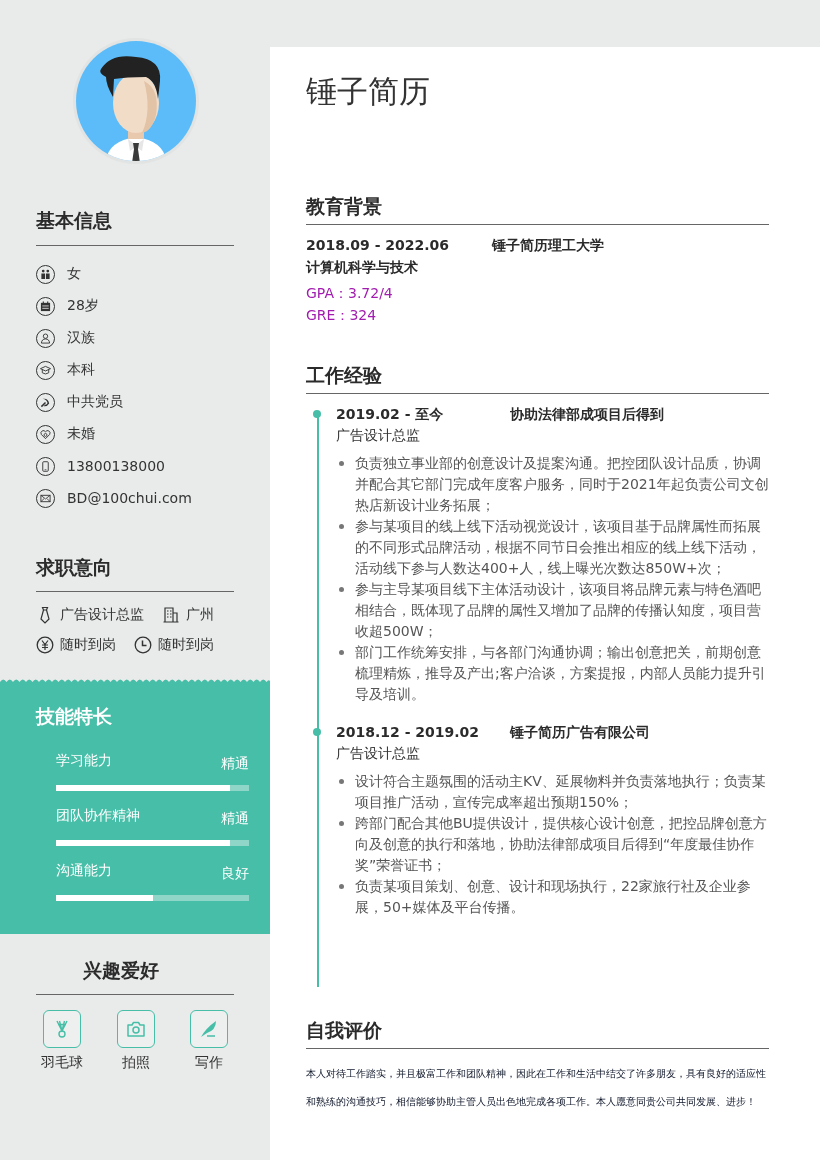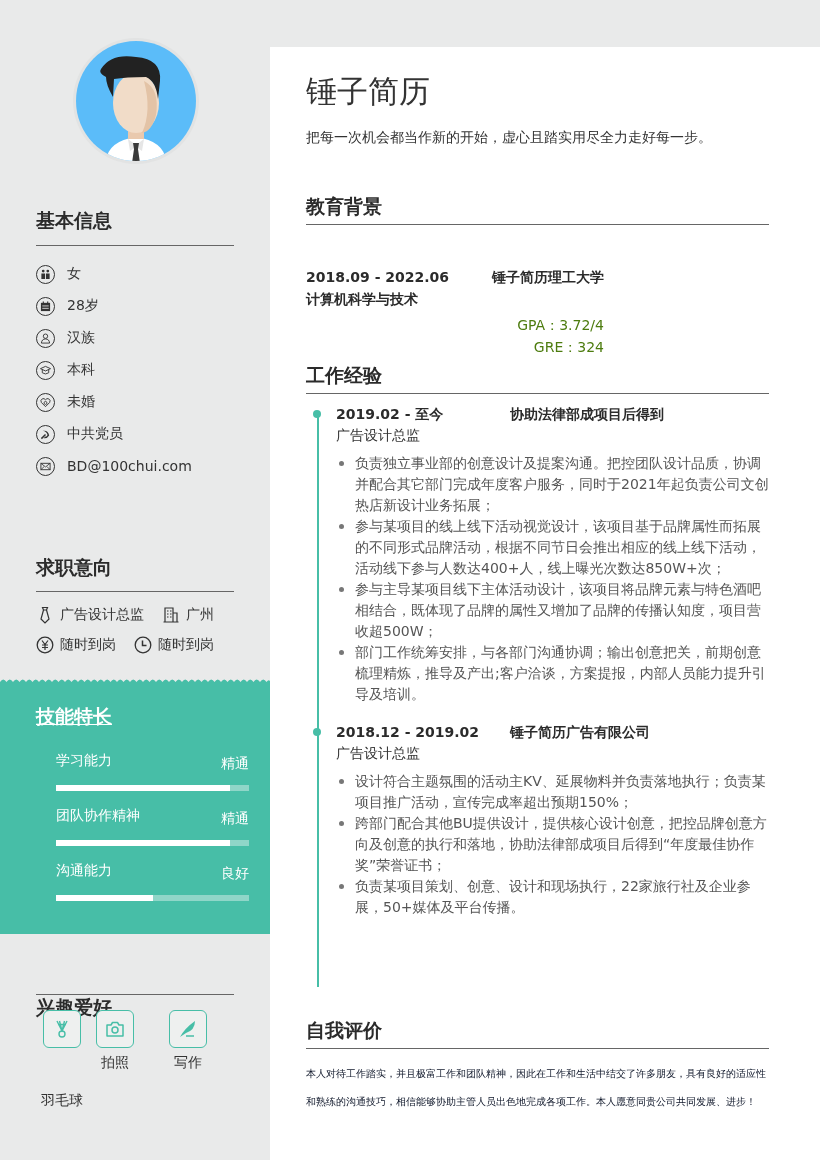--- a/index.html
+++ b/index.html
@@ -33,50 +33,50 @@
   }
   .info-icon svg { width: 11px; height: 11px; }
   .intent-row { position: absolute; left: 36px; display: flex; align-items: center; font-size: 14px; color: #333; }
   .intent-cell { display: flex; align-items: center; }
   .intent-cell svg { width: 18px; height: 18px; margin-right: 6px; }
   
   .skills {
     position: absolute; left: 0; top: 684px; width: 270px; height: 250px; background: #47bea7;
   }
   .wave { position: absolute; left: 0; top: 676px; width: 270px; height: 10px; }
-  .skills-title { position: absolute; left: 36px; top: 20px; font-size: 19px; font-weight: bold; color: #fff; text-decoration: underline; }
+  .skills-title { position: absolute; left: 36px; top: 20px; font-size: 19px; font-weight: bold; color: #fff; }
   .skill { position: absolute; left: 36px; width: 193px; color: #fff; margin-left: 20px; }
   .skill-head { display: flex; justify-content: space-between; font-size: 14px; }
   .skill-head .lvl { padding-top: 3px; }
   .skill-bar { margin-top: 12px; height: 6px; background: #8fd6c8; position: relative; }
   .skill-fill { position: absolute; left: 0; top: 0; height: 6px; background: #fff; }
   
   .hobbies { position: absolute; left: 42px; top: 1010px; display: flex; }
   .hobby { width: 74px; display: flex; flex-direction: column; align-items: center; margin-right: 4px; }
-  .hobby:nth-child(1) { width: 40px; margin-right: 13px; gap: 38px; }
+  .hobby:nth-child(1) { width: 40px; margin-right: 34px; }
   .hobby:nth-child(2) { width: 40px; margin-right: 33px; }
   .hobby:nth-child(3) { width: 40px; }
   .hobby-box {
     width: 38px; height: 38px; border: 1.5px solid #47bea7; border-radius: 6px;
     display: flex; align-items: center; justify-content: center; background: #eef0ef;
   }
   .hobby-box svg { width: 22px; height: 22px; }
   .hobby-label { margin-top: 6px; font-size: 14px; color: #333; white-space: nowrap; }
 
   
   .main { position: absolute; left: 270px; top: 47px; width: 578px; height: 1130px; background: #fff; }
   .name { position: absolute; left: 36px; top: 24px; font-size: 31px; color: #333; font-weight: normal; }
   .motto { position: absolute; left: 36px; top: 82px; font-size: 14px; color: #333; }
   .sec-title { position: absolute; left: 36px; font-size: 19px; font-weight: bold; color: #2b2b2b; }
   .sec-rule { position: absolute; left: 36px; width: 463px; height: 1px; background: #666; }
-  .edu { position: absolute; left: 36px; top: 190px; font-size: 14px; margin-top: 32px; }
+  .edu { position: absolute; left: 36px; top: 190px; font-size: 14px; }
   .edu .row1 { display: flex; font-weight: bold; color: #2b2b2b; height: 22px; }
   .edu .row1 .period { width: 186px; }
   .edu .major { font-weight: bold; color: #2b2b2b; height: 26px; }
-  .edu .line { color: #4d7c0f; height: 22px; text-align: right; }
+  .edu .line { color: #a21caf; height: 22px; }
   .timeline-line { position: absolute; left: 47px; top: 365px; width: 1.5px; height: 575px; background: #47bea7; }
   .job { position: absolute; left: 46px; width: 455px; }
   .job-dot { position: absolute; left: -3px; top: 4px; width: 8px; height: 8px; border-radius: 50%; background: #47bea7; }
   .job-head { display: flex; font-size: 14px; font-weight: bold; color: #2b2b2b; padding-left: 20px; height: 21px; }
   .job-head .period { width: 174px; }
   .job-role { padding-left: 20px; font-size: 14px; color: #333; height: 26px; }
   .job-points { list-style: none; padding-left: 20px; }
   .job-points li {
     position: relative; padding-left: 19px; font-size: 14px; line-height: 21px; color: #555;
   }
@@ -144,34 +144,43 @@
         <svg viewBox="0 0 12 12">
             <path d="M6 1.5 L11.5 4 L6 6.5 L0.5 4 Z" fill="none" stroke="#333" stroke-width="1"></path>
             <path d="M2.5 5 V8.5 Q6 11 9.5 8.5 V5" fill="none" stroke="#333" stroke-width="1"></path>
           </svg>
       </span>
       <span>本科</span>
     </div>
     <div class="info-item">
       <span class="info-icon">
         <svg viewBox="0 0 12 12">
+            <path d="M3 2 Q9 1 10 7 Q8 10.5 4 10 L5.5 8.5 Q8 8.5 8.2 6.5 Q7.5 3 3 2 Z" fill="#333"></path>
+            <path d="M1.5 10.5 L6 6" stroke="#333" stroke-width="1.6"></path>
+          </svg>
+      </span>
+      <span>中共党员</span>
+    </div>
+    <div class="info-item">
+      <span class="info-icon">
+        <svg viewBox="0 0 12 12">
             <path d="M6 10.5 L1.5 6 Q0 3.5 2.5 2 Q4.5 1 6 3 Q7.5 1 9.5 2 Q12 3.5 10.5 6 Z" fill="none" stroke="#333" stroke-width="1"></path>
             <circle cx="6" cy="6.5" r="1.6" fill="none" stroke="#333" stroke-width="0.9"></circle>
           </svg>
       </span>
       <span>未婚</span>
     </div>
     <div class="info-item">
       <span class="info-icon">
         <svg viewBox="0 0 12 12">
-            <path d="M3 2 Q9 1 10 7 Q8 10.5 4 10 L5.5 8.5 Q8 8.5 8.2 6.5 Q7.5 3 3 2 Z" fill="#333"></path>
-            <path d="M1.5 10.5 L6 6" stroke="#333" stroke-width="1.6"></path>
-          </svg>
-      </span>
-      <span>中共党员</span>
+            <rect x="3" y="0.8" width="6" height="10.4" rx="1" fill="none" stroke="#333" stroke-width="1"></rect>
+            <rect x="5" y="9.2" width="2" height="0.8" fill="#333"></rect>
+          </svg>
+      </span>
+      <span>13800138000</span>
     </div>
     <div class="info-item">
       <span class="info-icon">
         <svg viewBox="0 0 12 12">
             <rect x="1" y="2.5" width="10" height="7" fill="none" stroke="#333" stroke-width="1"></rect>
             <path d="M1 2.5 L6 6.5 L11 2.5 M1 9.5 L4.5 6 M11 9.5 L7.5 6" fill="none" stroke="#333" stroke-width="0.9"></path>
           </svg>
       </span>
       <span>BD@100chui.com</span>
     </div>
@@ -239,21 +248,21 @@
       <div class="skill-head">
         <span>沟通能力</span>
         <span class="lvl">良好</span>
       </div>
       <div class="skill-bar">
           <div class="skill-fill" style="width:50%;"></div>
         </div>
     </div>
   </div>
 
-  <div class="side-title" style="top:995px;">兴趣爱好</div>
+  <div class="side-title" style="top:958px;margin-left:47px;">兴趣爱好</div>
   <div class="side-rule" style="top:994px;"></div>
 
   <div class="hobbies">
     <div class="hobby">
       <div class="hobby-box">
         <svg viewBox="0 0 22 22">
             <path d="M6 3 L11 13 L16 3 M8.5 3 L11 13 L13.5 3 M7 6.5 H15" fill="none" stroke="#47bea7" stroke-width="1.4"></path>
             <circle cx="11" cy="16" r="3" fill="none" stroke="#47bea7" stroke-width="1.4"></circle>
           </svg>
       </div>
@@ -275,21 +284,20 @@
             <path d="M9 18 H17" stroke="#47bea7" stroke-width="1.5"></path>
           </svg>
       </div>
       <div class="hobby-label">写作</div>
     </div>
   </div>
 </div>
 
 <div class="main">
   <div class="name">锤子简历</div>
-  <div class="motto">把每一次机会都当作新的开始，虚心且踏实用尽全力走好每一步。</div>
 
   <div class="sec-title" style="top:147px;">教育背景</div>
   <div class="sec-rule" style="top:177px;"></div>
   <div class="edu">
     <div class="row1">
       <span class="period">2018.09 - 2022.06</span>
       <span>锤子简历理工大学</span>
     </div>
     <div class="major">计算机科学与技术</div>
     <div class="line">GPA：3.72/4</div>

